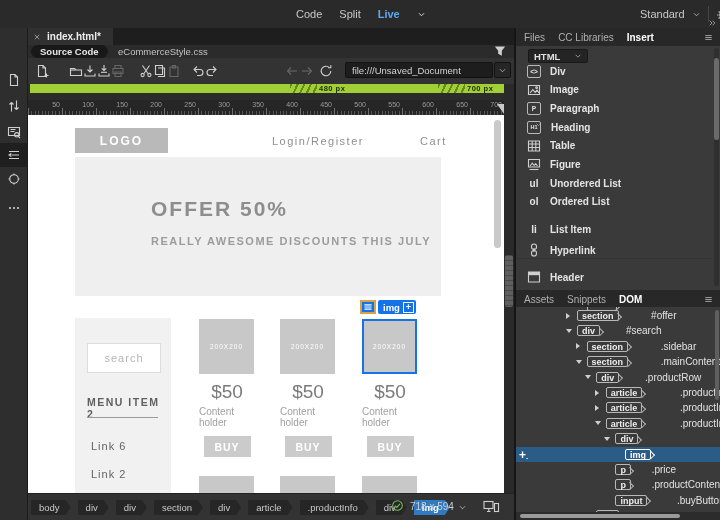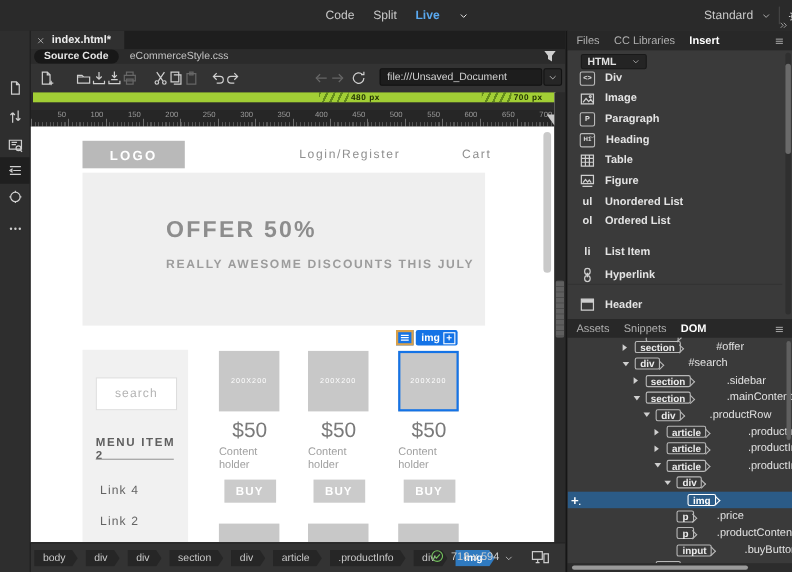--- a/index.html
+++ b/index.html
@@ -359,21 +359,21 @@
     <span class="pnav btn" style="left:244px;">Login/Register</span>
     <span class="pnav btn" style="left:392px;">Cart</span>
     <div class="offer">
       <div class="offer-title">OFFER 50%</div>
       <div class="offer-sub">REALLY AWESOME DISCOUNTS THIS JULY</div>
     </div>
     <div class="psidebar">
       <div class="searchbox">search</div>
       <div class="menutitle">MENU ITEM 2</div>
       <div class="menuhr"></div>
-      <span class="plink btn" style="top:122px;">Link 4</span>
+      <span class="plink btn" style="top:122px;">Link 6</span>
       <span class="plink btn" style="top:150px;">Link 2</span>
     </div>
     <div id="cards">
         <div class="pcard" style="left: 171px;">
           <div class="ph">200X200</div>
           <div class="price">$50</div>
           <div class="pdesc">Content holder</div>
           <div class="buybtn btn">BUY</div>
         </div>
         <div class="pcard" style="left: 252px;">

